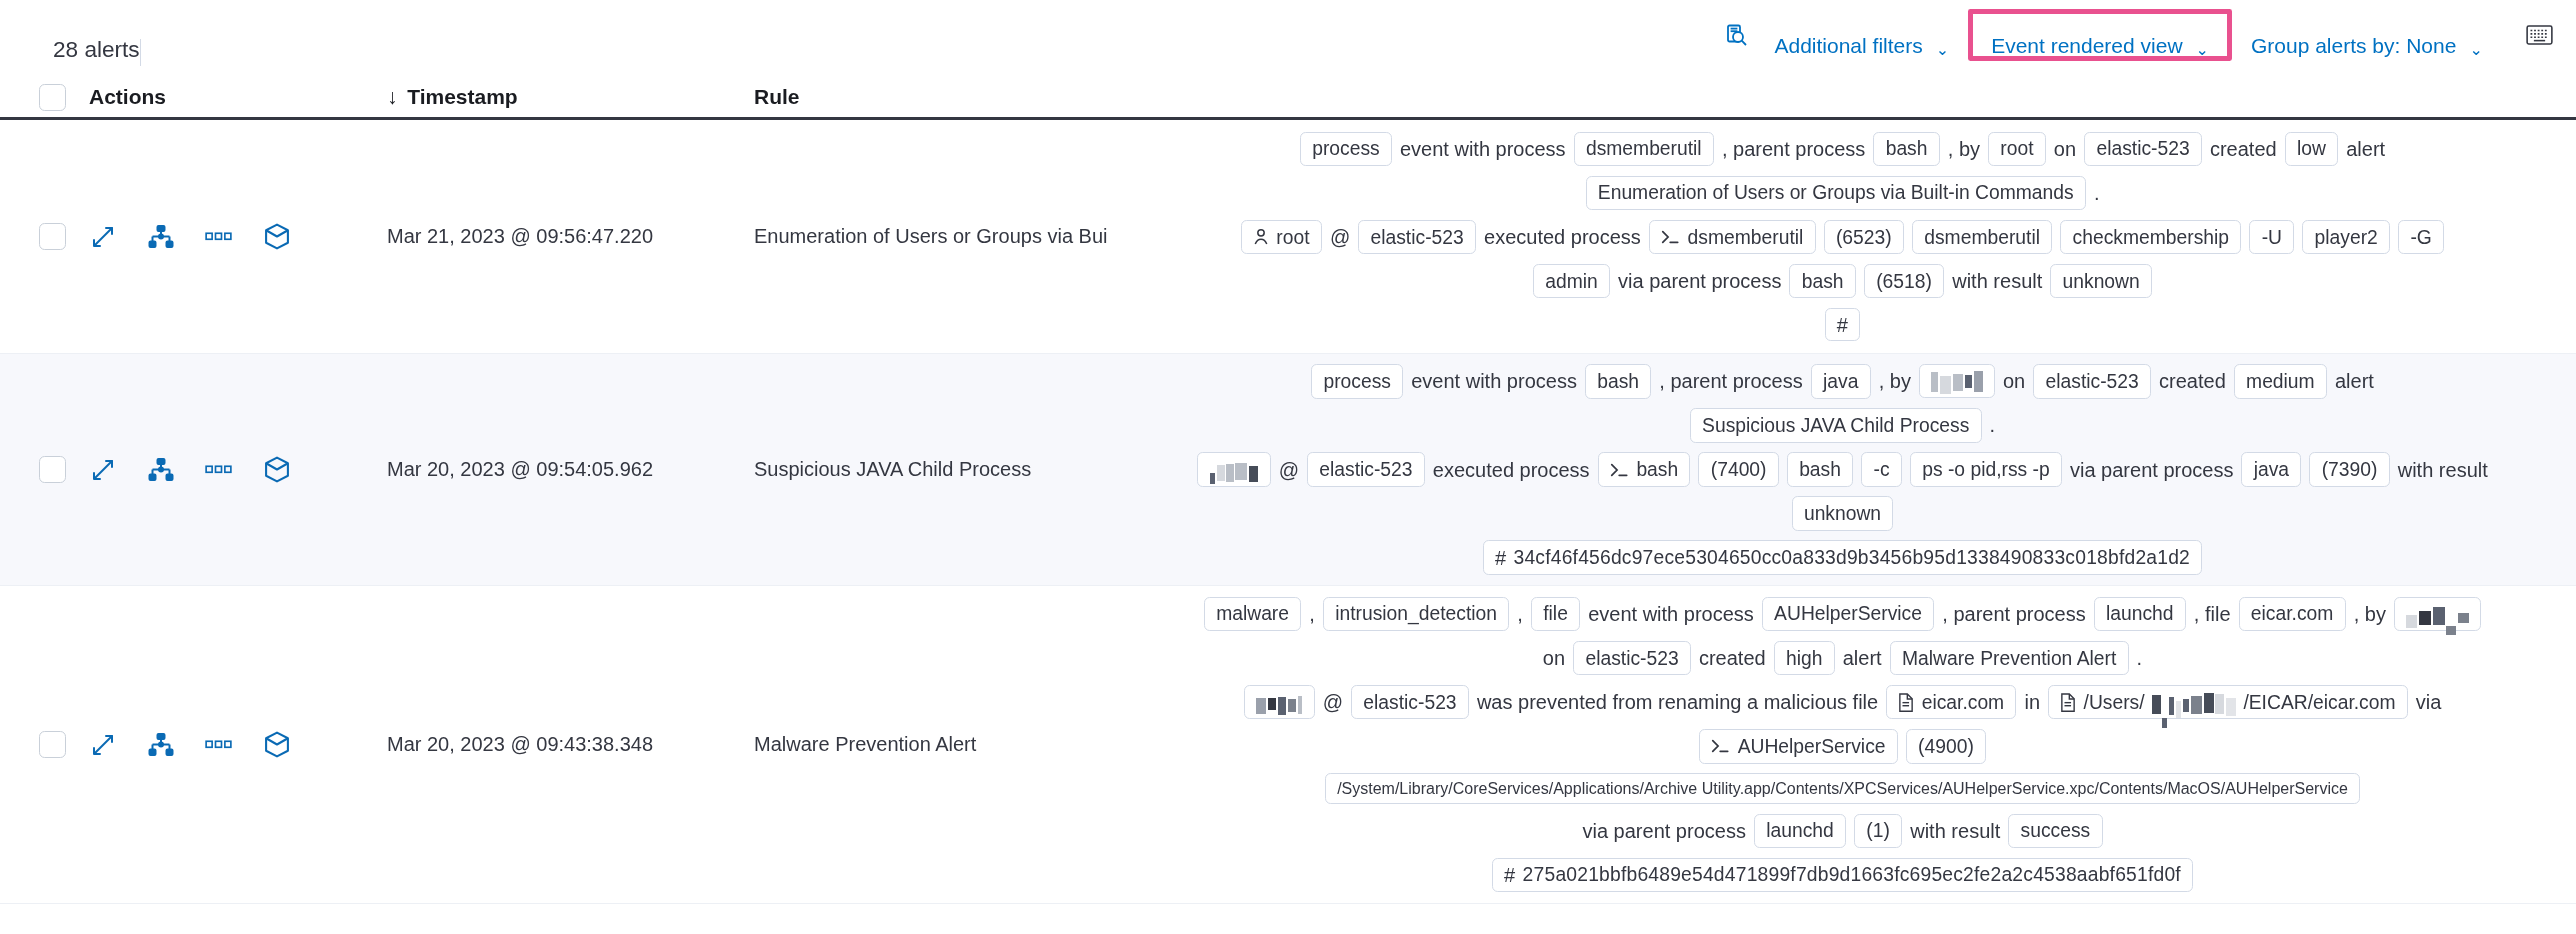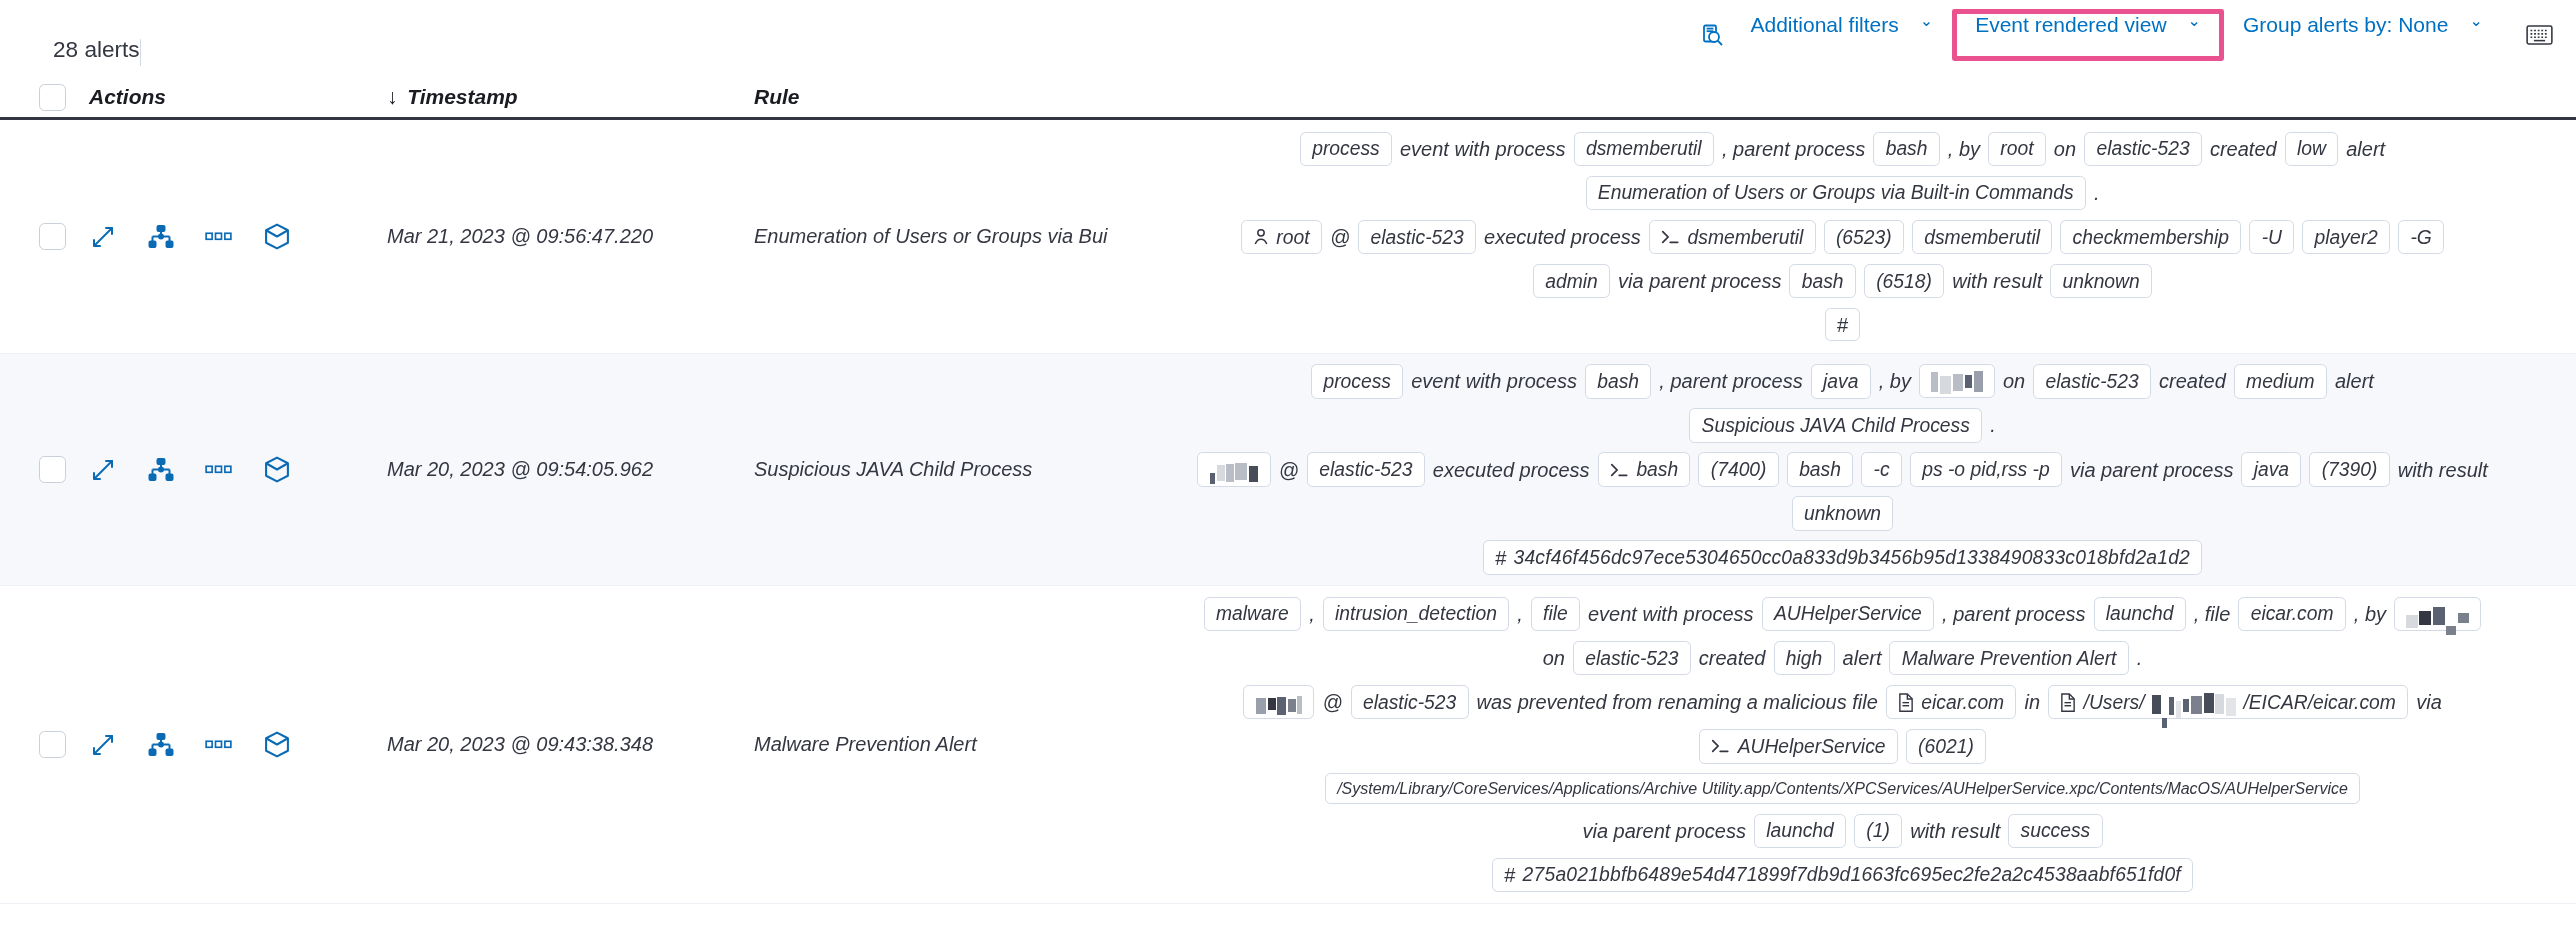--- a/index.html
+++ b/index.html
@@ -27,21 +27,21 @@
   .count-divider {
     position:absolute; left:140px; top:39px; width:0.8px; height:27px;
     background:#d3dae6;
   }
 
   .toolbar-right {
     position:absolute; right:17.7px; top:35px; transform:translateY(-50%);
     display:flex; align-items:center; gap:0px; height:52px;
   }
   .tb-btn {
-    display:flex; align-items:flex-start; gap:21px;
+    display:flex; align-items:flex-end; gap:13px;
     font-size:21px; color:#0071c2; font-weight:400;
     padding:0 14.5px; height:45px; white-space:nowrap;
     background:transparent; border:none; cursor:pointer;
     font-family:"Liberation Sans", sans-serif;
   }
   .tb-icon-btn {
     display:flex; align-items:center; justify-content:center;
     width:45px; height:45px; background:transparent; border:none; cursor:pointer;
     color:#0071c2;
   }
@@ -55,21 +55,21 @@
     display:flex; align-items:center;
     height:52px;
     margin:0 4.8px;
   }
   .kb-icon-wrap {
     margin-left:24px; display:flex; align-items:center; justify-content:center;
     width:37px; height:37px;
   }
 
   
-  .table { position:absolute; left:0; top:77px; width:2576px;font-style:italic; }
+  .table { position:absolute; left:0; top:77px; width:2576px; }
   .thead {
     display:flex; align-items:center;
     height:43px; padding-left:39px; padding-right:16px;
     border-bottom:3.2px solid #343741;
   }
   .th { font-size:21px; font-weight:700; color:#1a1c21; display:flex; align-items:center; gap:9.7px; }
   .col-check  { width:50px; flex:0 0 50px; display:flex; align-items:center; }
   .col-actions{ width:298px; flex:0 0 298px; }
   .col-time   { width:367px; flex:0 0 367px; }
   .col-rule   { width:371px; flex:0 0 371px; }
@@ -626,21 +626,21 @@
                 <span class="chip">
                   <span class="glyph">
                     <svg width="19.3" height="16" viewBox="0 0 22 18" fill="none" stroke="#343741" stroke-width="2" stroke-linecap="round">
                       <polyline points="2,3 8,9 2,15"></polyline>
                       <line x1="10.5" y1="15" x2="19" y2="15"></line>
                     </svg>
                   </span>
                   <span>AUHelperService</span>
                 </span>
                 <span class="chip">
-                  <span>(6021)</span>
+                  <span>(4900)</span>
                 </span>
               </div>
               <div class="sum-line">
                 <span class="chip path">
                   <span>/System/Library/CoreServices/Applications/Archive Utility.app/Contents/XPCServices/AUHelperService.xpc/Contents/MacOS/AUHelperService</span>
                 </span>
               </div>
               <div class="sum-line">
                 <span class="word">via parent process</span>
                 <span class="chip">

